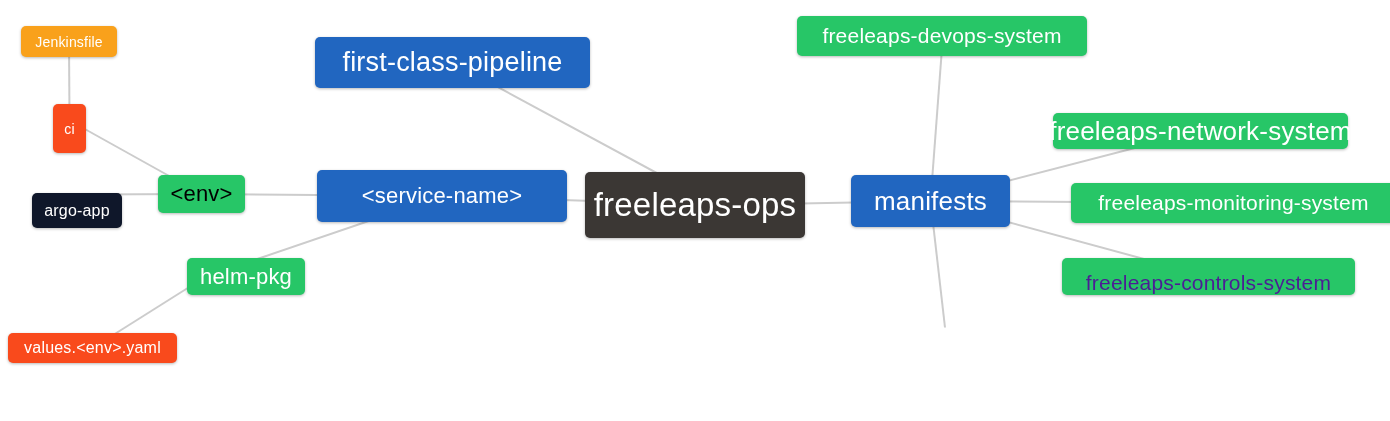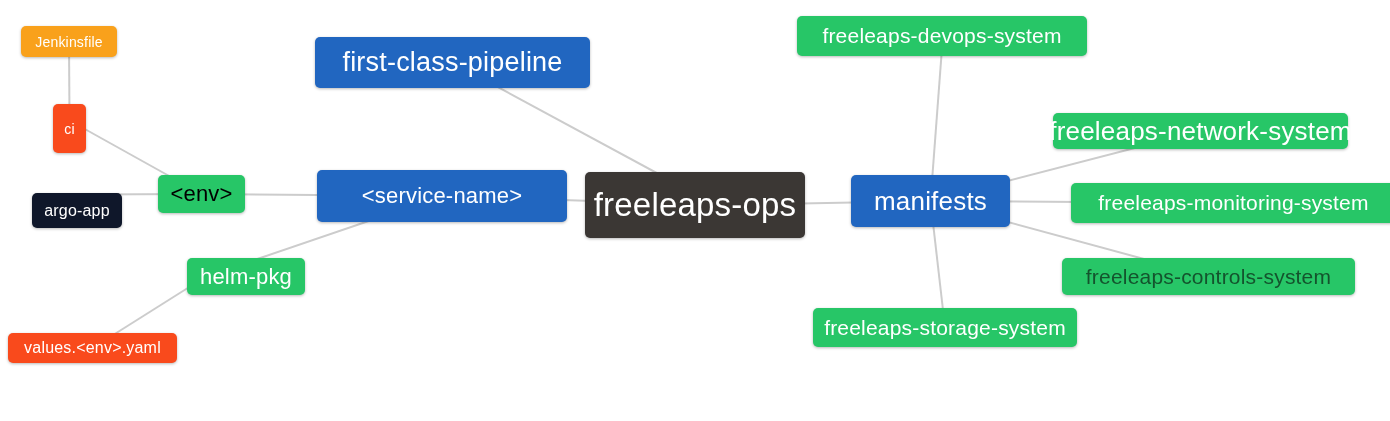--- a/index.html
+++ b/index.html
@@ -85,19 +85,16 @@
     </div>
     <div class="node" style="left: 797px; top: 16px; width: 290px; height: 40px; font-size: 21px; background: rgb(39, 198, 103); color: rgb(255, 255, 255);">
       <span>freeleaps-devops-system</span>
     </div>
     <div class="node" style="left: 1053px; top: 113px; width: 295px; height: 36px; font-size: 26px; background: rgb(39, 198, 103); color: rgb(255, 255, 255);">
       <span>freeleaps-network-system</span>
     </div>
     <div class="node" style="left: 1052px; top: 183px; width: 325px; height: 40px; font-size: 21px; background: rgb(39, 198, 103); color: rgb(255, 255, 255); margin-left: 19px;">
       <span>freeleaps-monitoring-system</span>
     </div>
-    <div class="node" style="left: 1062px; top: 258px; width: 293px; height: 37px; font-size: 21px; background: rgb(39, 198, 103); color: #14532d;">
+    <div class="node" style="left: 1062px; top: 258px; width: 293px; height: 37px; font-size: 21px; background: rgb(39, 198, 103); color: #4c1d95; align-items: flex-end;">
       <span>freeleaps-controls-system</span>
-    </div>
-    <div class="node" style="left: 813px; top: 308px; width: 264px; height: 39px; font-size: 21px; background: rgb(39, 198, 103); color: rgb(255, 255, 255);">
-      <span>freeleaps-storage-system</span>
     </div>
   </div>
 
 </body></html>

